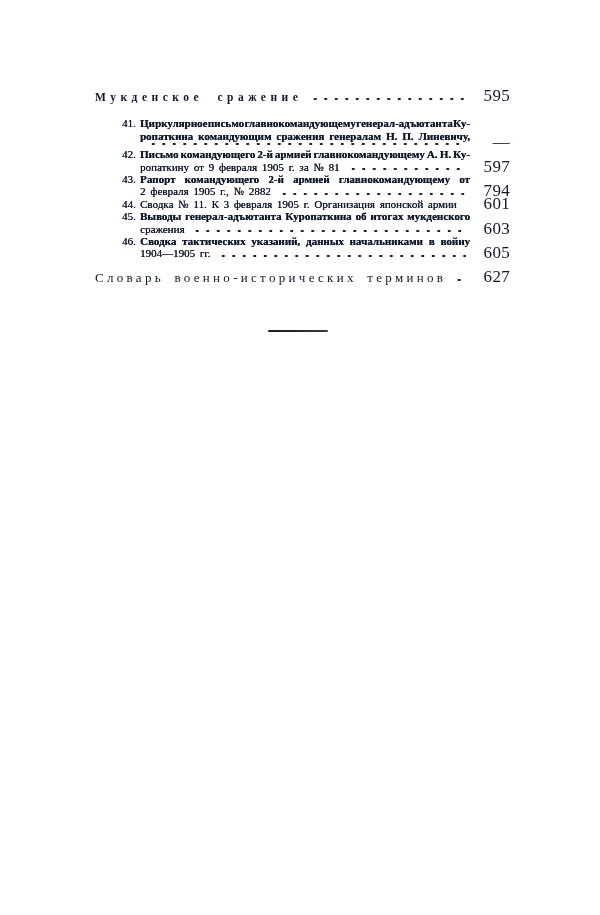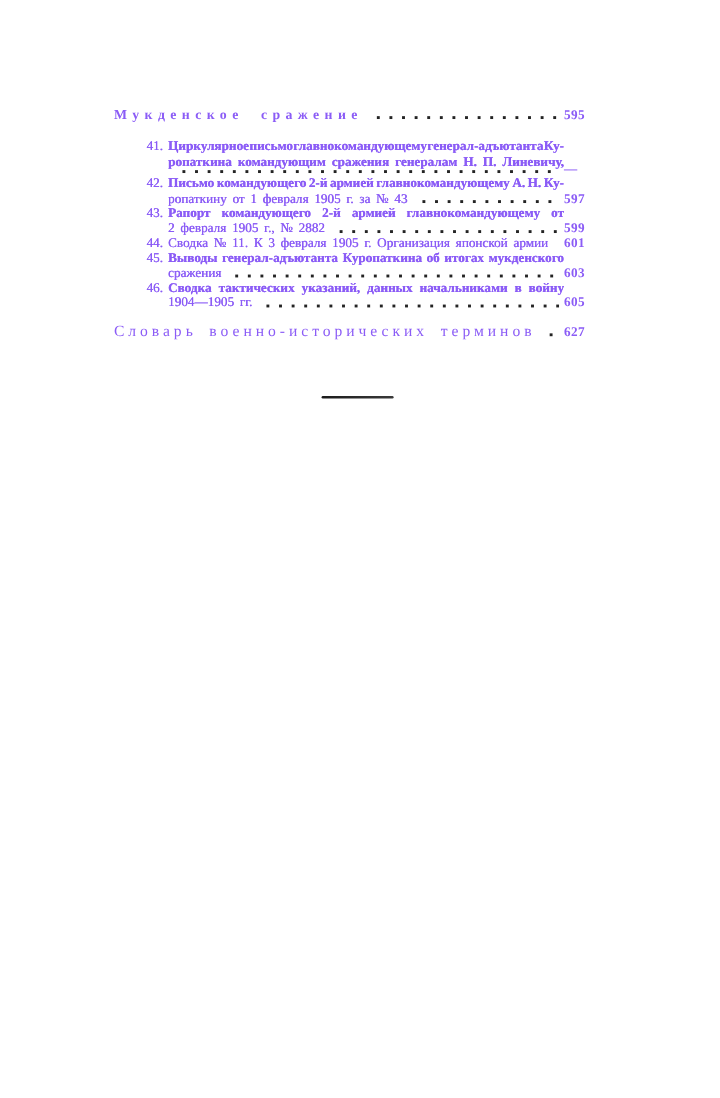--- a/index.html
+++ b/index.html
@@ -5,38 +5,39 @@
   html, body { margin: 0; padding: 0; }
   body {
     width: 600px; height: 915px;
     background: #ffffff;
     font-family: "Liberation Serif", "DejaVu Serif", serif;
   }
   .page {
     position: relative;
     width: 600px; height: 915px;
     background: #ffffff;
-    color: #8b5cf6;
+    color: #0f172a;
     overflow: hidden;
   }
   .toc {
     position: absolute;
     left: 95px; top: 90px;
     width: 415px;
     font-size: 11px;
     line-height: 12.4px;
   }
   
   .row { display: flex; align-items: baseline; }
   .row .label { flex: 0 0 auto; white-space: nowrap; }
   .pagenum {
     flex: 0 0 auto;
     width: 40px;
-    font-weight: bold;
-    font-size: 11px;
+    text-align: right;
+    font-weight: normal;
+    font-size: 17px;
     letter-spacing: 0.3px;
   }
   .heading-row { margin-bottom: 14px; }
   .heading-row .label {
     font-weight: bold;
     font-size: 11.5px;
     letter-spacing: 4.5px;
     word-spacing: 7px;
   }
   .footer-row { margin-top: 11px; }
@@ -140,21 +141,21 @@
               <span>Письмо</span>
               <span>командующего</span>
               <span>2-й</span>
               <span>армией</span>
               <span>главнокомандующему</span>
               <span>А.</span>
               <span>Н.</span>
               <span>Ку-</span>
             </div>
             <div class="tail">
-              <span class="tailtext">ропаткину от 1 февраля 1905 г. за № 43</span>
+              <span class="tailtext">ропаткину от 9 февраля 1905 г. за № 81</span>
               <span class="dots"></span>
             </div>
           </div>
           <span class="pagenum">597</span>
         </div>
         <div class="entry">
           <span class="num">43.</span>
           <div class="content">
             <div class="jline">
               <span>Рапорт</span>
@@ -162,21 +163,21 @@
               <span>2-й</span>
               <span>армией</span>
               <span>главнокомандующему</span>
               <span>от</span>
             </div>
             <div class="tail">
               <span class="tailtext">2 февраля 1905 г., № 2882</span>
               <span class="dots"></span>
             </div>
           </div>
-          <span class="pagenum">599</span>
+          <span class="pagenum">794</span>
         </div>
         <div class="entry">
           <span class="num">44.</span>
           <div class="content">
             <div class="tail">
               <span class="tailtext">Сводка № 11. К 3 февраля 1905 г. Организация японской армии</span>
               <span class="dots nodots"></span>
             </div>
           </div>
           <span class="pagenum">601</span>

